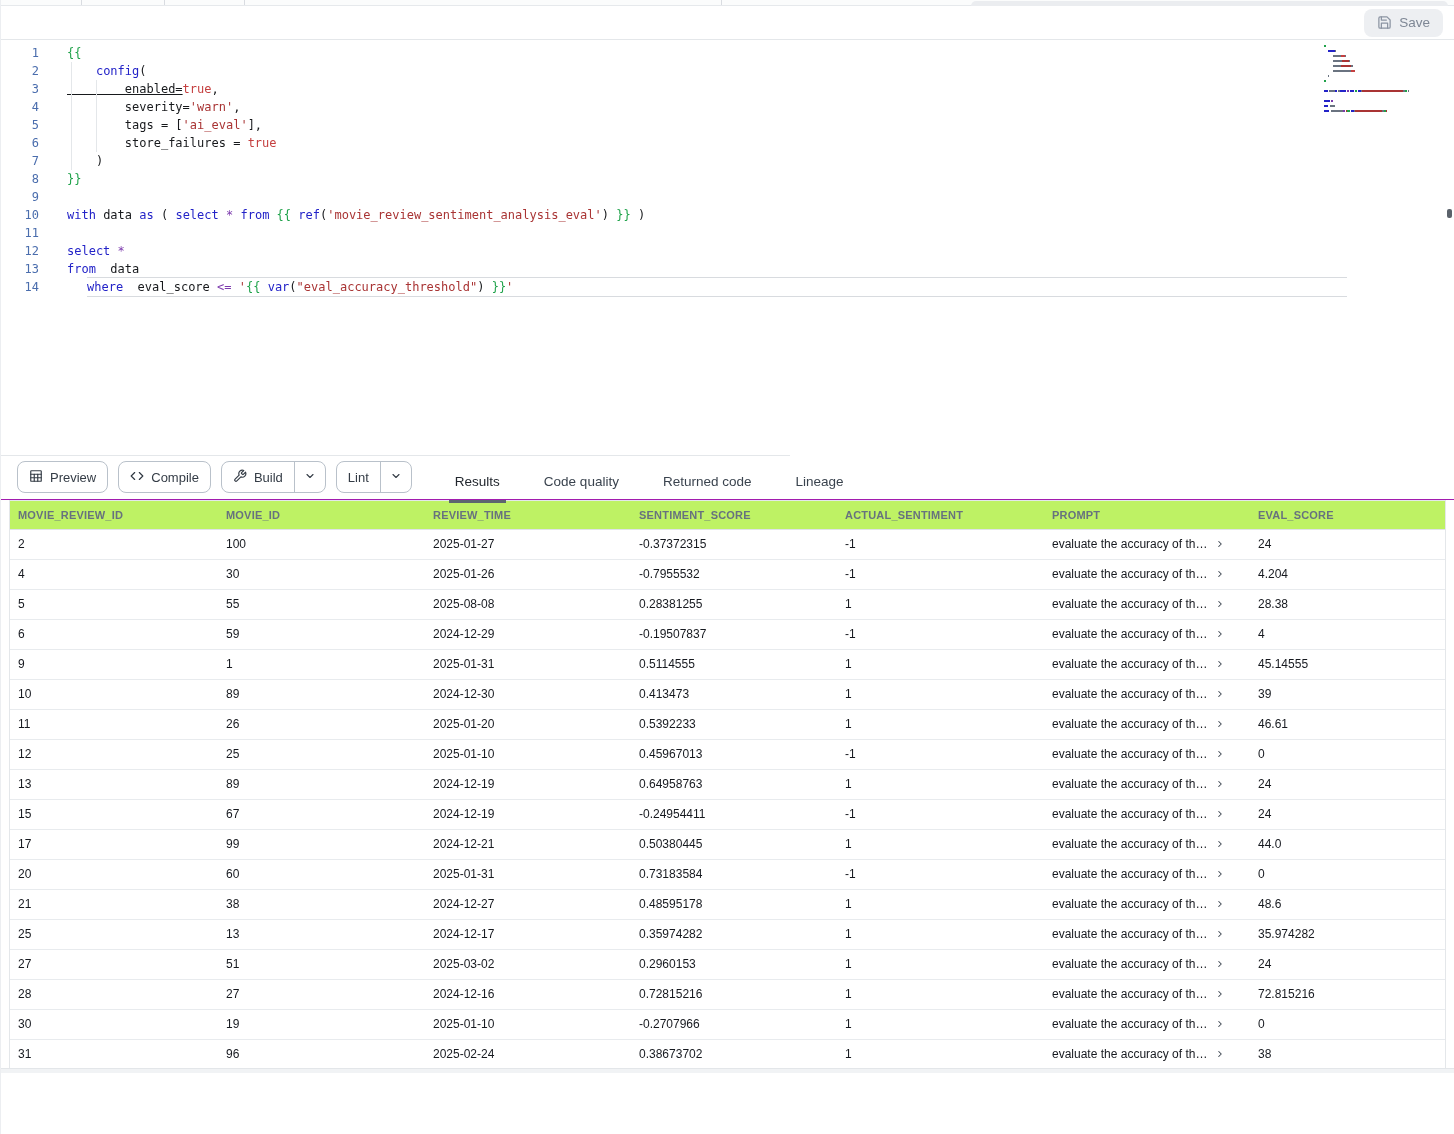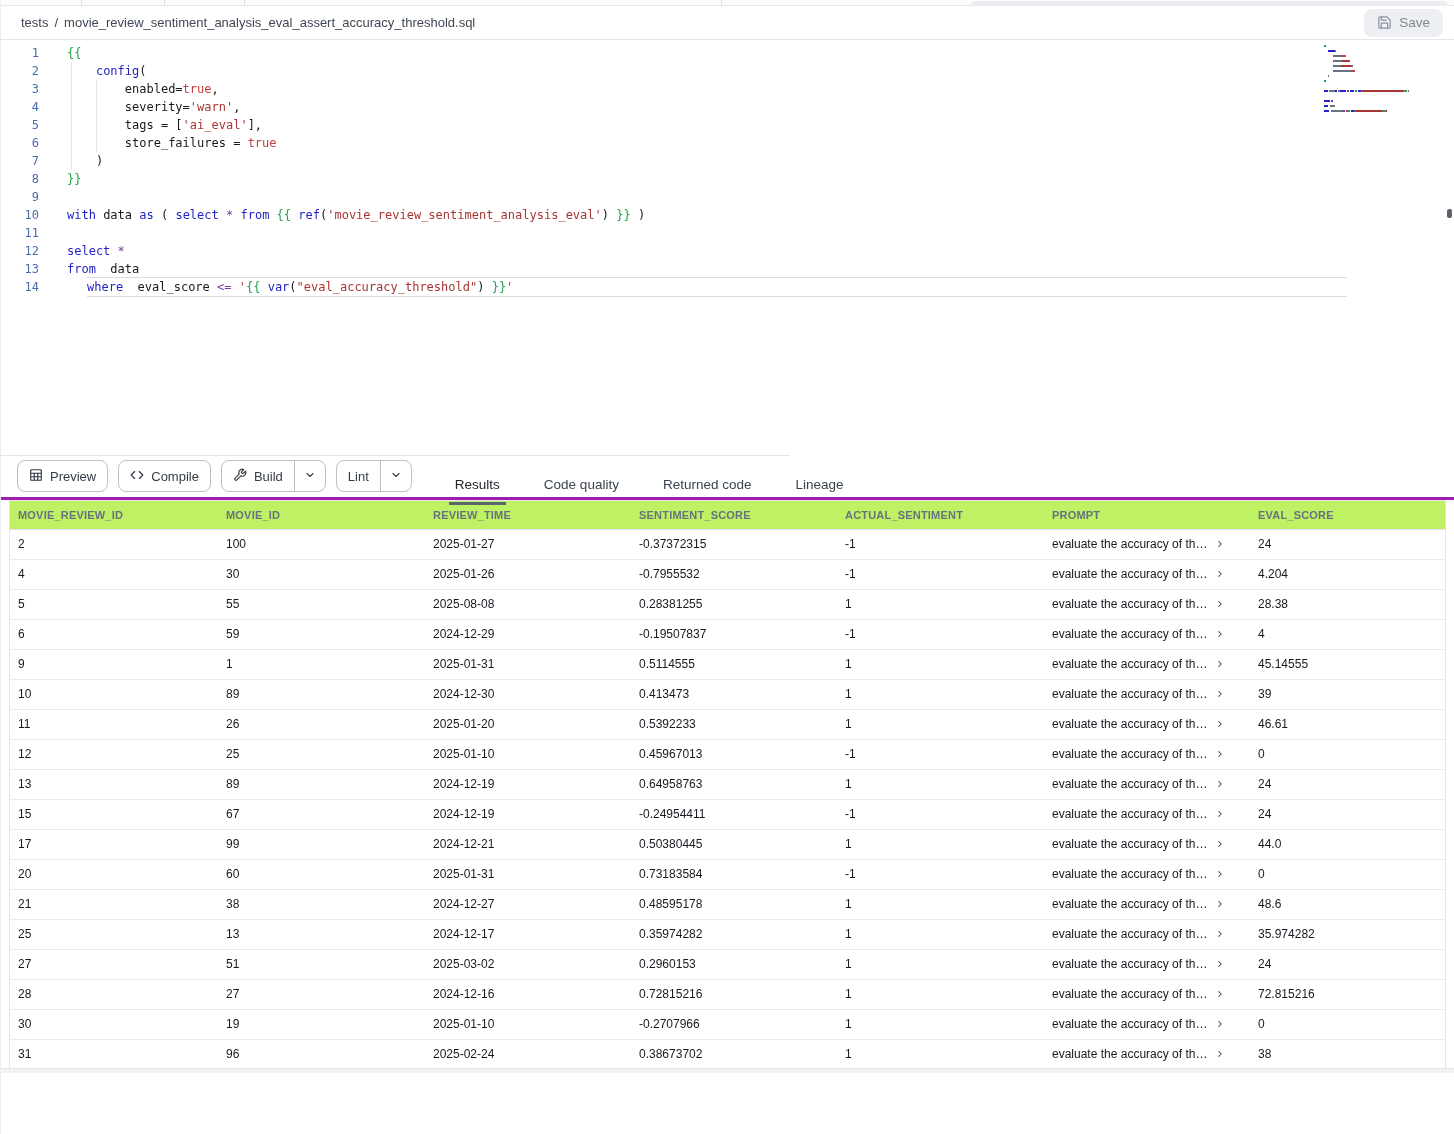--- a/index.html
+++ b/index.html
@@ -27,21 +27,21 @@
   .indent-guide { position:absolute; width:1px; background:#e4e7ea; }
   .guide-1 { left:70px; top:22px; height:108px; }
   .guide-2 { left:95px; top:40px; height:72px; }
   .minimap { position:absolute; top:5px; right:12px; width:118px; }
   .mini-line { height:2px; margin-bottom:3px; display:flex; }
   .mini-line span { height:2px; flex:none; }
   .editor-scrollbar { position:absolute; right:1px; top:0; width:7px; height:100%; }
   .editor-scrollbar .thumb { position:absolute; top:169px; left:1px; width:5px; height:9px; background:#5b626b; border-radius:2px; }
 
   
-  .action-bar { height:45px; display:flex; border-bottom:3px solid #a21caf; position:relative; background:#fff; }
+  .action-bar { height:45px; display:flex; align-items:center; border-bottom:1px solid #a21caf; position:relative; background:#fff; }
   .action-bar::before { content:''; position:absolute; top:0; left:0; width:789px; height:1px; background:#e4e7ea; }
   .btn-row { display:flex; gap:10px; padding-left:16px; align-items:center; }
   .btn { height:32px; display:flex; align-items:stretch; background:#fff; border:1px solid #b9c1ca; border-radius:8px; color:#343c46; font-size:13px; font-family:inherit; cursor:pointer; padding:0; overflow:hidden; }
   .btn .seg { display:flex; align-items:center; gap:7px; padding:0 11px; }
   .btn .divider { width:1px; background:#b9c1ca; }
   .btn .chev-seg { display:flex; align-items:center; padding:0 9px; }
   .tabs { display:flex; margin-left:21px; height:100%; align-items:stretch;margin-top:8px; }
   .tab { padding:0 22px; display:flex; align-items:center; font-size:13.5px; color:#3a434e; position:relative; cursor:pointer; }
   .tab.active { color:#22272e; }
   .tab.active::after { content:''; position:absolute; left:16px; right:16px; bottom:0; height:3px; background:#5d666f; }
@@ -72,42 +72,37 @@
 
   <div class="top-strip">
     <div class="ts-sep" style="left:80px"></div>
     <div class="ts-sep" style="left:163px"></div>
     <div class="ts-sep" style="left:243px"></div>
     <div class="ts-sep" style="left:720px"></div>
     <div class="ts-right"></div>
   </div>
 
   <div class="file-header">
-    <div class="breadcrumb">
-      <span>tests</span>
-      <span>/</span>
-      <span>movie_review_sentiment_analysis_eval_assert_accuracy_threshold.sql</span>
-    </div>
     <button class="save-btn">
       <span>
         <svg width="15" height="15" viewBox="0 0 24 24" fill="none" stroke="#8c95a3" stroke-width="2" stroke-linecap="round" stroke-linejoin="round">
             <path d="M19 21H5a2 2 0 0 1-2-2V5a2 2 0 0 1 2-2h11l5 5v11a2 2 0 0 1-2 2z"></path>
             <polyline points="17 21 17 13 7 13 7 21"></polyline>
             <polyline points="7 3 7 8 15 8"></polyline>
           </svg>
       </span>
       <span>Save</span>
     </button>
   </div>
 
   <div class="editor">
     <div id="code-lines">
         <div class="code-line"><span class="gutter-num" style="color: rgb(74, 109, 173);">1</span><span class="line-content"><span style="color: rgb(31, 162, 74);">{{</span></span></div>
         <div class="code-line"><span class="gutter-num" style="color: rgb(74, 109, 173);">2</span><span class="line-content"><span style="color: rgb(23, 25, 28);">    </span><span style="color: rgb(35, 35, 200);">config</span><span style="color: rgb(23, 25, 28);">(</span></span></div>
-        <div class="code-line"><span class="gutter-num" style="color: rgb(74, 109, 173);">3</span><span class="line-content"><span style="color: rgb(23, 25, 28);">        enabled=</span><span style="color: rgb(197, 64, 64);">true</span><span style="color: rgb(23, 25, 28);">,</span></span></div>
+        <div class="code-line"><span class="gutter-num" style="color: rgb(74, 109, 173);">3</span><span class="line-content"><span style="color: rgb(23, 25, 28); text-decoration: underline;">        enabled=</span><span style="color: rgb(197, 64, 64);">true</span><span style="color: rgb(23, 25, 28);">,</span></span></div>
         <div class="code-line"><span class="gutter-num" style="color: rgb(74, 109, 173);">4</span><span class="line-content"><span style="color: rgb(23, 25, 28);">        severity=</span><span style="color: rgb(169, 52, 52);">'warn'</span><span style="color: rgb(23, 25, 28);">,</span></span></div>
         <div class="code-line"><span class="gutter-num" style="color: rgb(74, 109, 173);">5</span><span class="line-content"><span style="color: rgb(23, 25, 28);">        tags = [</span><span style="color: rgb(169, 52, 52);">'ai_eval'</span><span style="color: rgb(23, 25, 28);">],</span></span></div>
         <div class="code-line"><span class="gutter-num" style="color: rgb(74, 109, 173);">6</span><span class="line-content"><span style="color: rgb(23, 25, 28);">        store_failures = </span><span style="color: rgb(197, 64, 64);">true</span></span></div>
         <div class="code-line"><span class="gutter-num" style="color: rgb(74, 109, 173);">7</span><span class="line-content"><span style="color: rgb(23, 25, 28);">    )</span></span></div>
         <div class="code-line"><span class="gutter-num" style="color: rgb(74, 109, 173);">8</span><span class="line-content"><span style="color: rgb(31, 162, 74);">}}</span></span></div>
         <div class="code-line"><span class="gutter-num" style="color: rgb(74, 109, 173);">9</span><span class="line-content"></span></div>
         <div class="code-line"><span class="gutter-num" style="color: rgb(74, 109, 173);">10</span><span class="line-content"><span style="color: rgb(35, 35, 200);">with</span><span style="color: rgb(23, 25, 28);"> data </span><span style="color: rgb(35, 35, 200);">as</span><span style="color: rgb(23, 25, 28);"> ( </span><span style="color: rgb(35, 35, 200);">select</span><span style="color: rgb(23, 25, 28);"> </span><span style="color: rgb(124, 58, 173);">*</span><span style="color: rgb(23, 25, 28);"> </span><span style="color: rgb(35, 35, 200);">from</span><span style="color: rgb(23, 25, 28);"> </span><span style="color: rgb(31, 162, 74);">{{</span><span style="color: rgb(23, 25, 28);"> </span><span style="color: rgb(35, 35, 200);">ref</span><span style="color: rgb(23, 25, 28);">(</span><span style="color: rgb(169, 52, 52);">'movie_review_sentiment_analysis_eval'</span><span style="color: rgb(23, 25, 28);">) </span><span style="color: rgb(31, 162, 74);">}}</span><span style="color: rgb(23, 25, 28);"> )</span></span></div>
         <div class="code-line"><span class="gutter-num" style="color: rgb(74, 109, 173);">11</span><span class="line-content"></span></div>
         <div class="code-line"><span class="gutter-num" style="color: rgb(74, 109, 173);">12</span><span class="line-content"><span style="color: rgb(35, 35, 200);">select</span><span style="color: rgb(23, 25, 28);"> </span><span style="color: rgb(124, 58, 173);">*</span></span></div>
         <div class="code-line"><span class="gutter-num" style="color: rgb(74, 109, 173);">13</span><span class="line-content"><span style="color: rgb(35, 35, 200);">from</span><span style="color: rgb(23, 25, 28);">  data</span></span></div>

